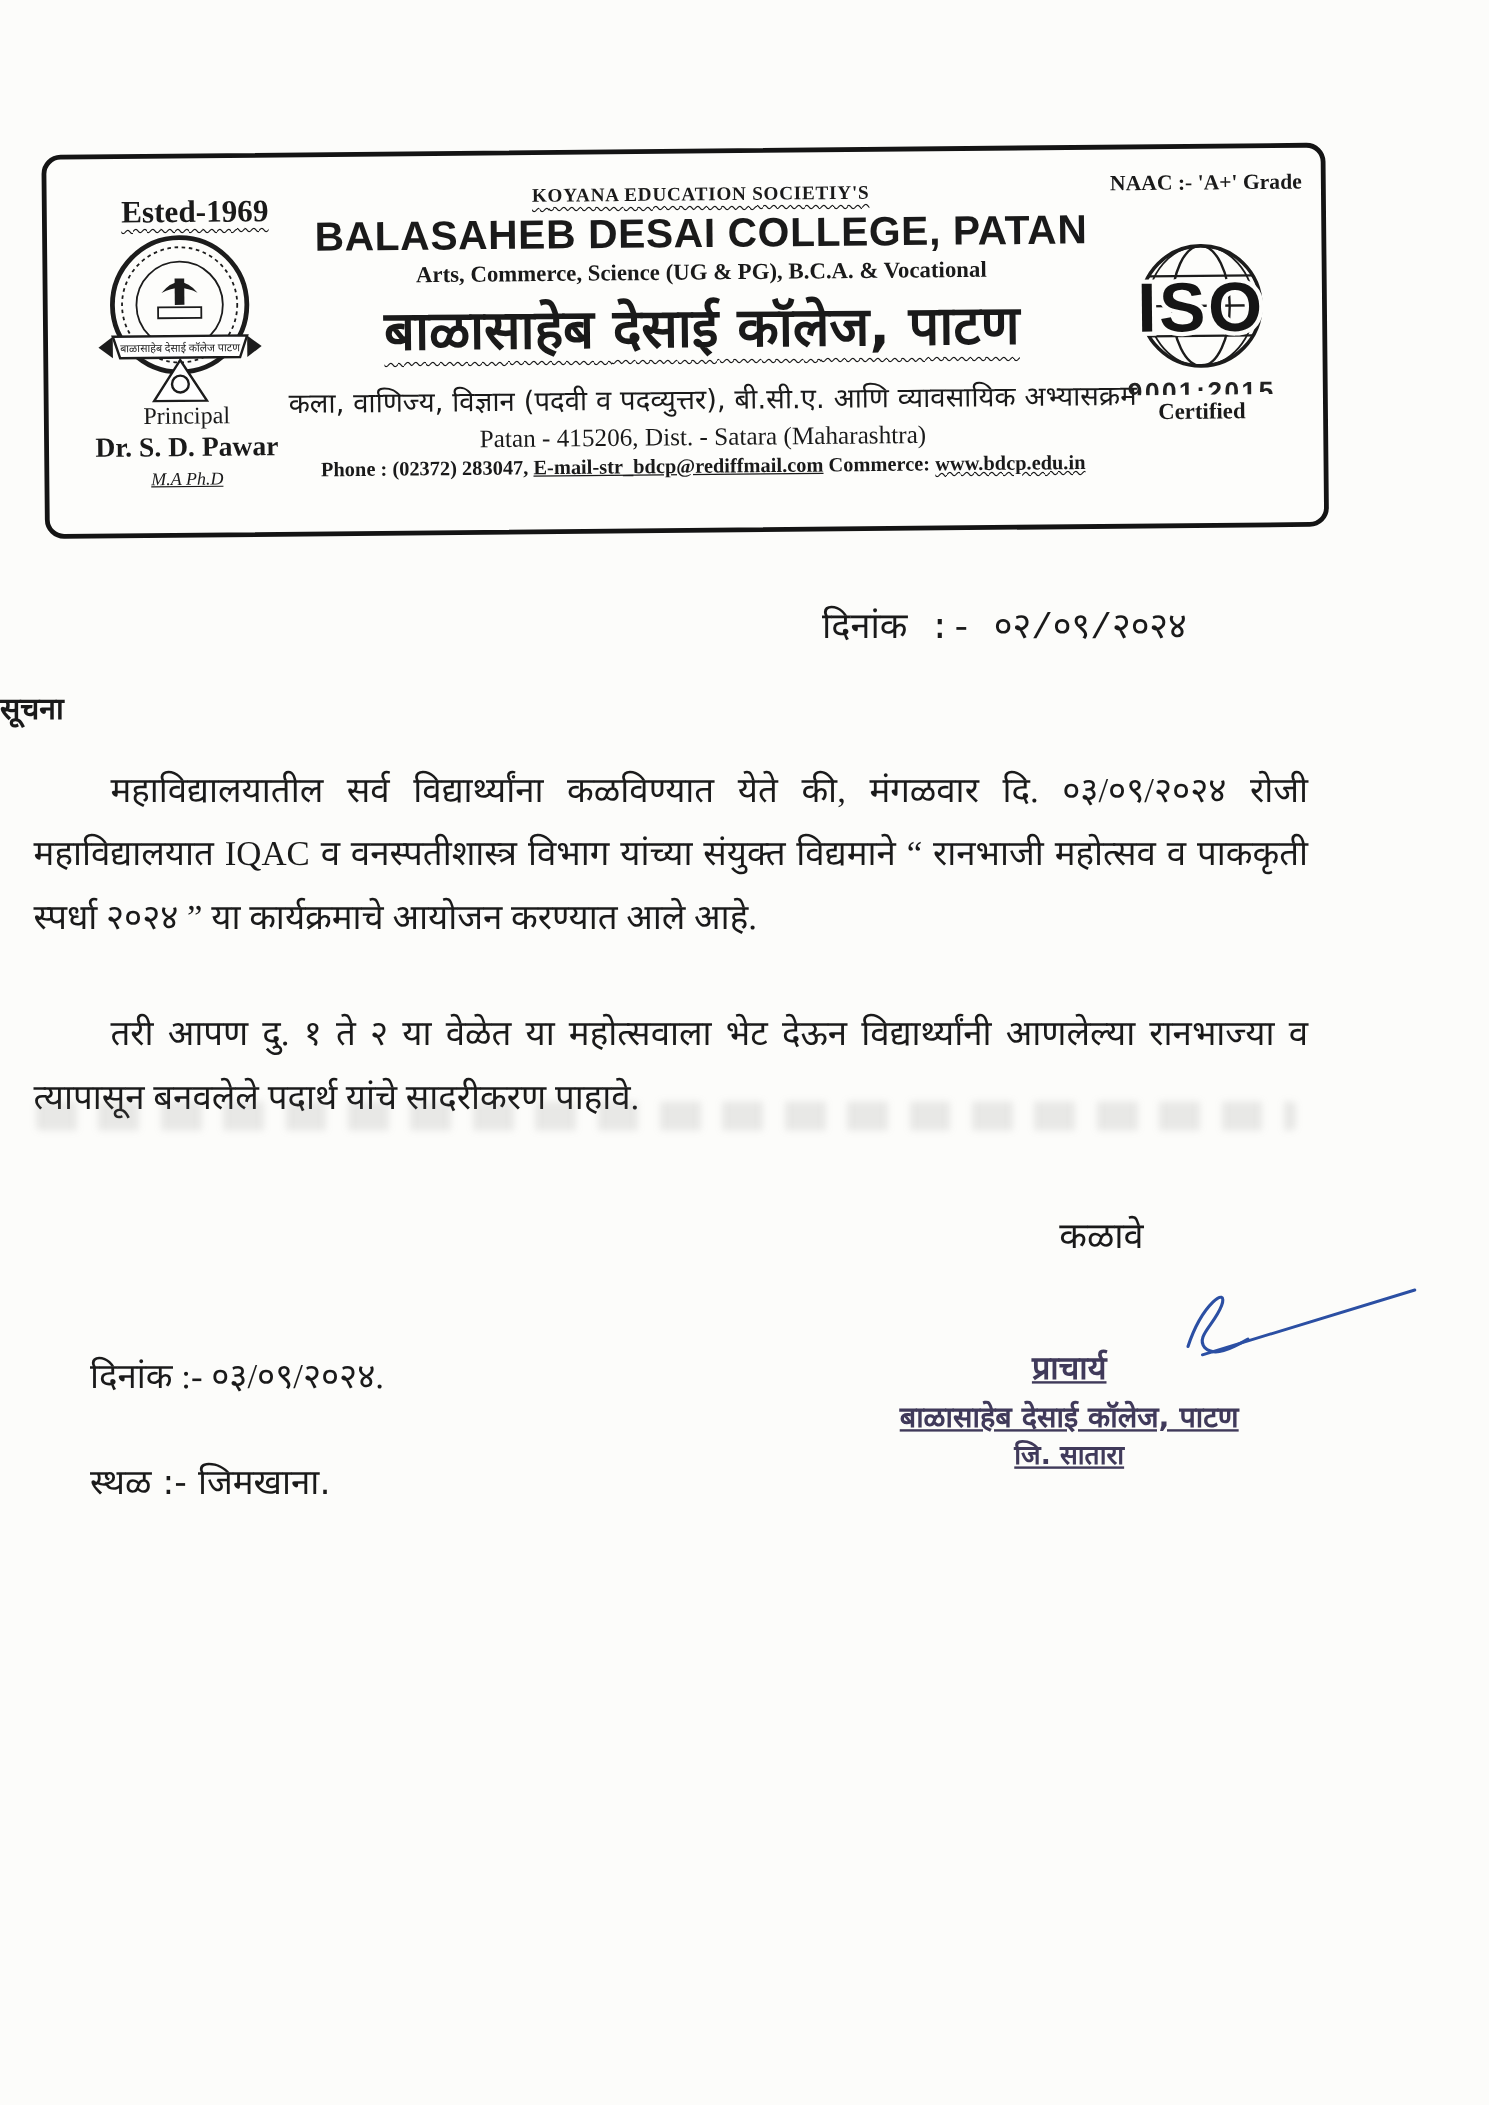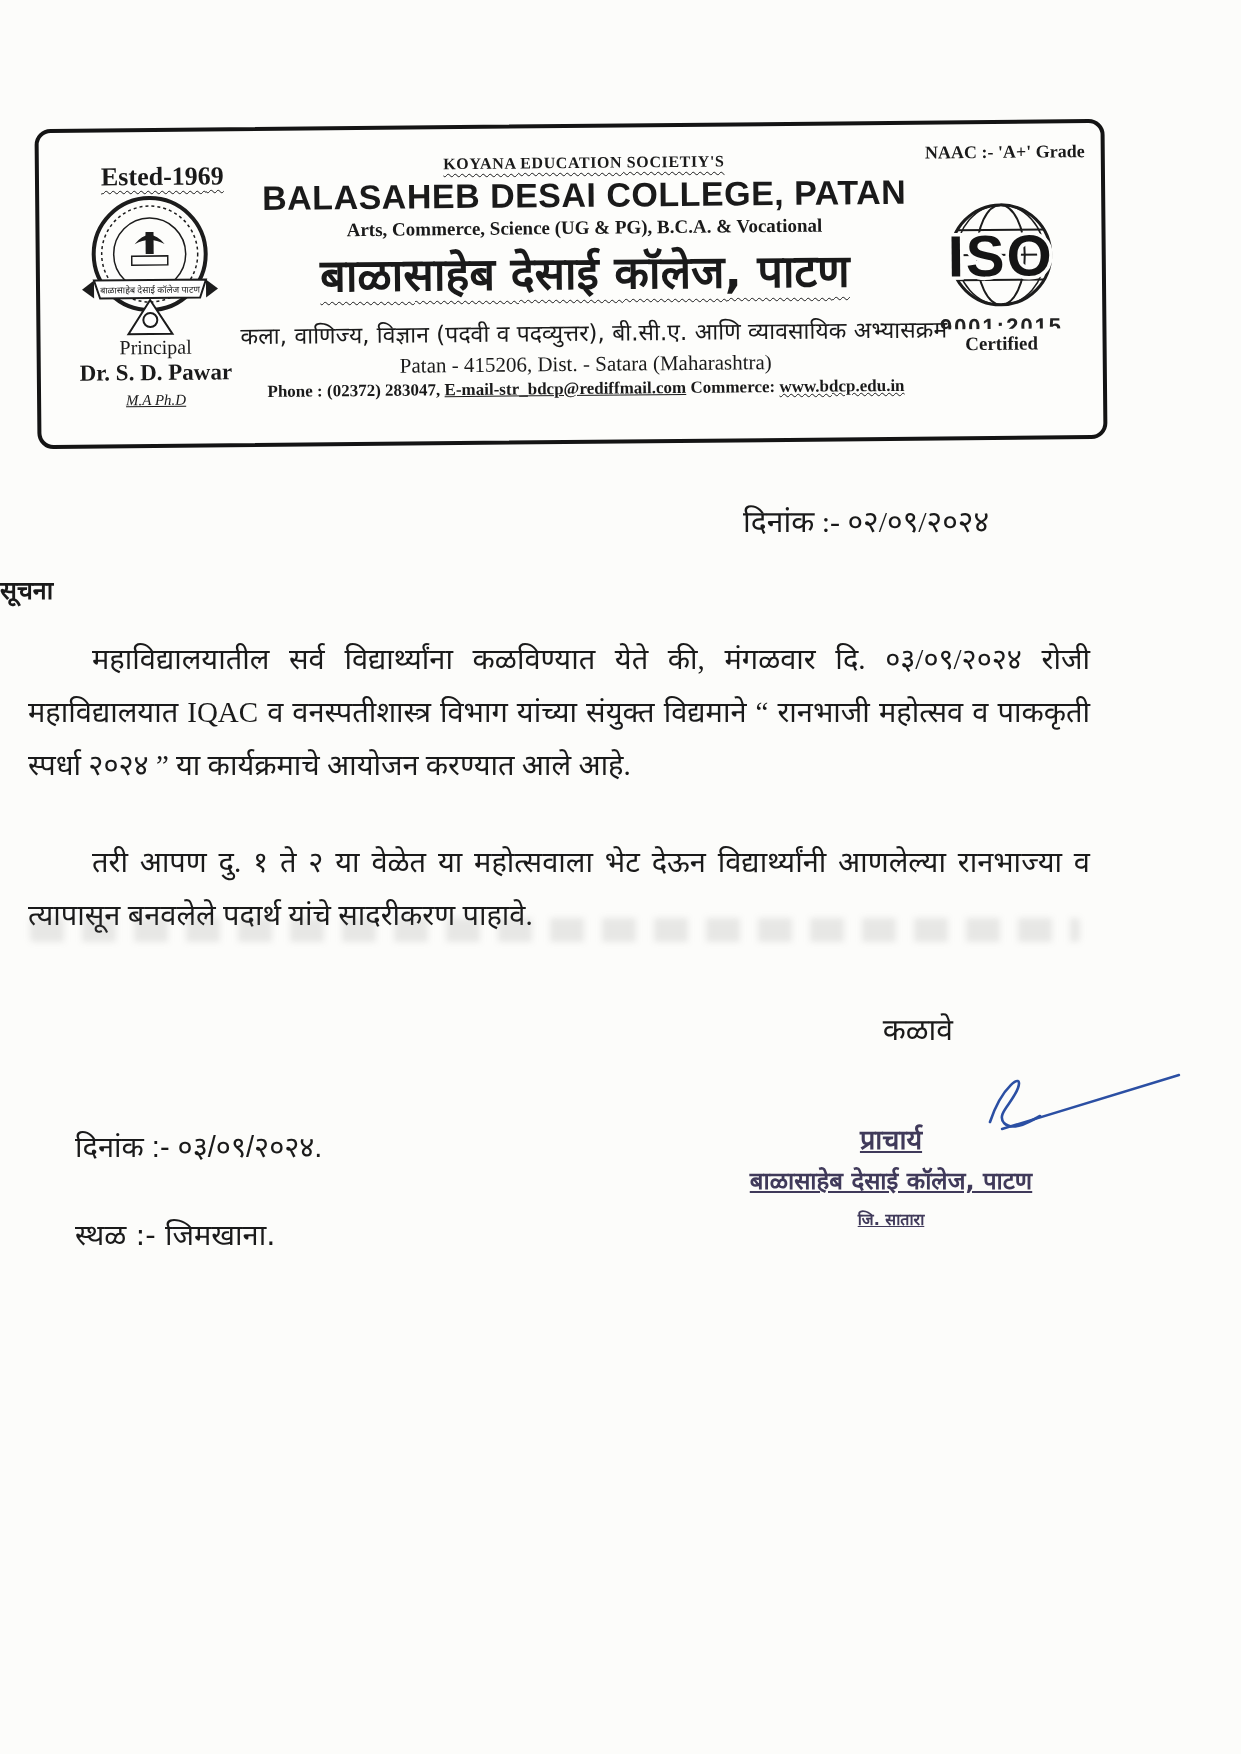--- a/index.html
+++ b/index.html
@@ -37,42 +37,42 @@
   .contact .u{text-decoration:underline;}
   .contact .w{text-decoration:underline wavy 1px;}
   .naac{position:absolute;right:16px;top:18px;font-size:18px;font-weight:bold;}
   .iso-box{position:absolute;right:26px;top:72px;width:150px;text-align:center;}
   .iso-globe{display:block;margin:0 auto;}
   .iso-cut{height:15px;overflow:hidden;font-size:22px;font-weight:bold;letter-spacing:2px;
            font-family:"Liberation Sans",sans-serif;color:#222;}
   .iso-cert{margin-top:4px;font-size:19px;font-weight:bold;}
   
   .date-top{position:absolute;right:252px;top:500px;font-size:30px;
-            font-family:Liberation Serif, serif;text-align:right;}
+            font-family:Liberation Mono, monospace;text-align:right;}
   .heading{position:absolute;left:0;top:572px;width:1200px;text-align:left;
            font-size:25px;font-weight:600;font-family:"DejaVu Sans",sans-serif;}
   .para{position:absolute;left:28px;width:1062px;font-size:29px;line-height:53px;
         text-align:justify;font-family:Liberation Serif, serif;}
   .para1{top:633px;text-indent:64px;}
   .para2{top:836px;text-indent:64px;}
   .ghost{
     position:absolute;left:30px;top:918px;width:1050px;height:24px;
     background:repeating-linear-gradient(90deg,rgba(110,110,110,.14) 0 34px,transparent 34px 52px);
     filter:blur(3px);border-radius:4px;
   }
   .closing{position:absolute;right:288px;top:1008px;font-size:30px;
            font-family:"DejaVu Sans",sans-serif;}
   .signature{position:absolute;left:972px;top:1066px;}
   .stamp{position:absolute;right:150px;top:1120px;width:400px;text-align:center;
          color:#403a5a;font-family:"DejaVu Sans",sans-serif;filter:blur(.3px);text-decoration:underline;}
   .stamp-l1{font-size:27px;font-weight:bold;}
   .stamp-l2{margin-top:6px;font-size:24px;font-weight:bold;white-space:nowrap;}
-  .stamp-l3{margin-top:12px;font-size:16px;font-weight:bold;}
+  .stamp-l3{margin-top:0;font-size:22px;font-weight:bold;}
   .date-bottom{position:absolute;left:75px;top:1126px;font-size:29px;
-               font-family:Liberation Sans, sans-serif;}
+               font-family:Liberation Serif, serif;}
   .venue{position:absolute;left:75px;top:1214px;font-size:29px;
          font-family:"DejaVu Sans",sans-serif;}
 </style>
 </head>
 <body>
 
 <div class="page">
 
   <div class="letterhead">
 

